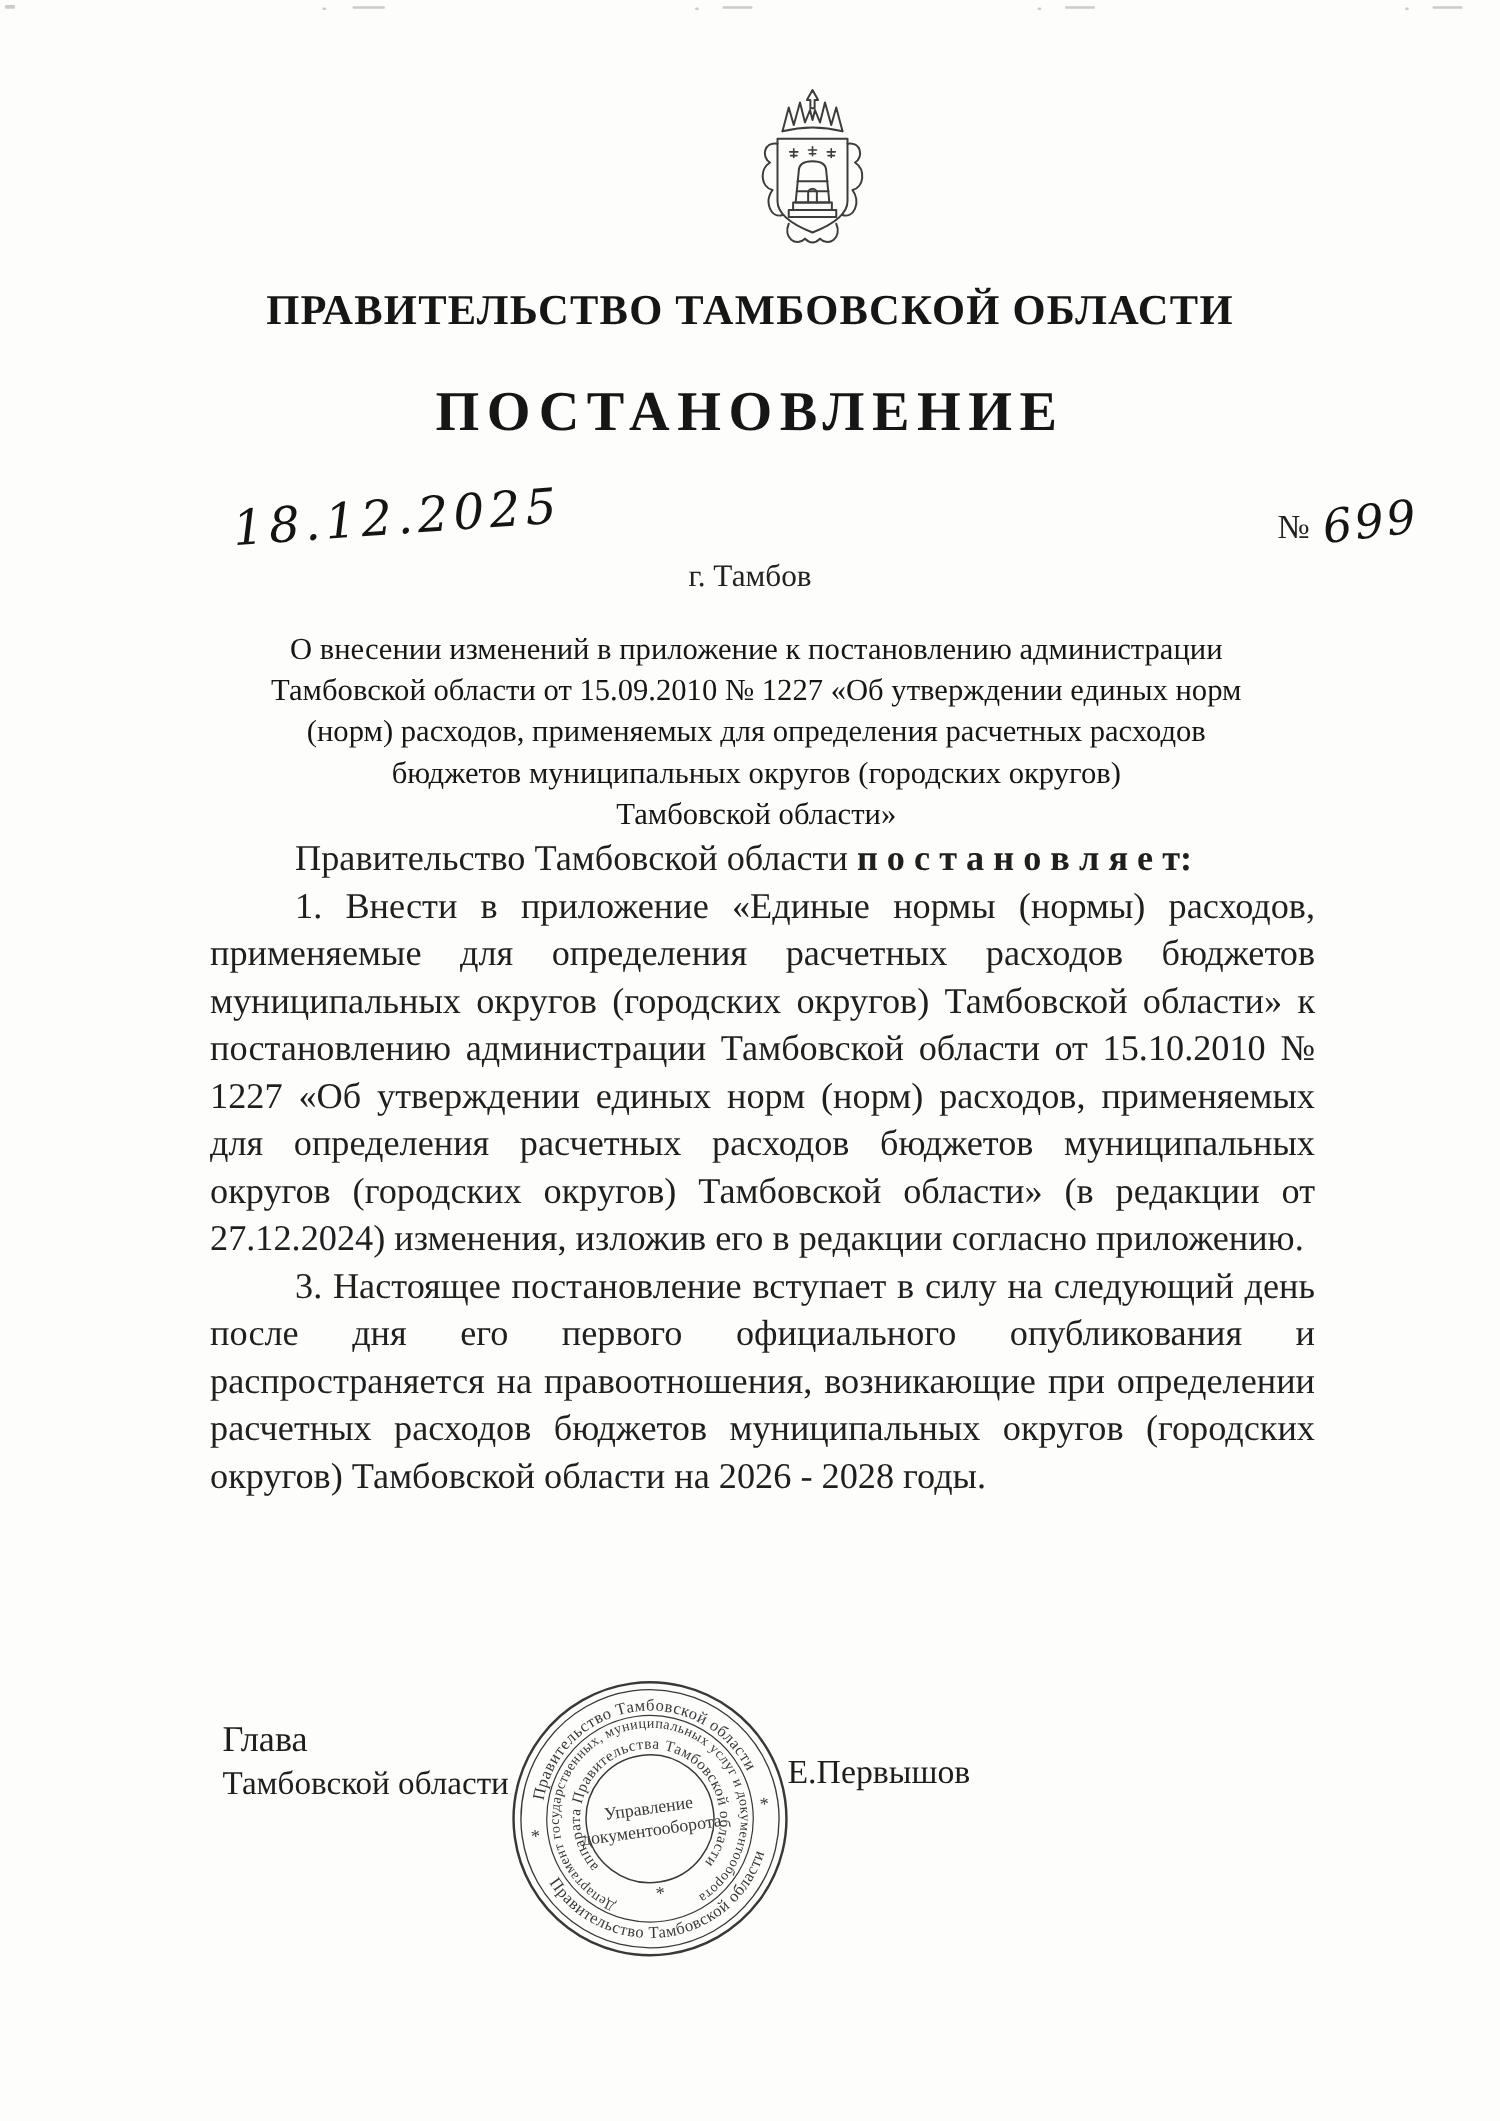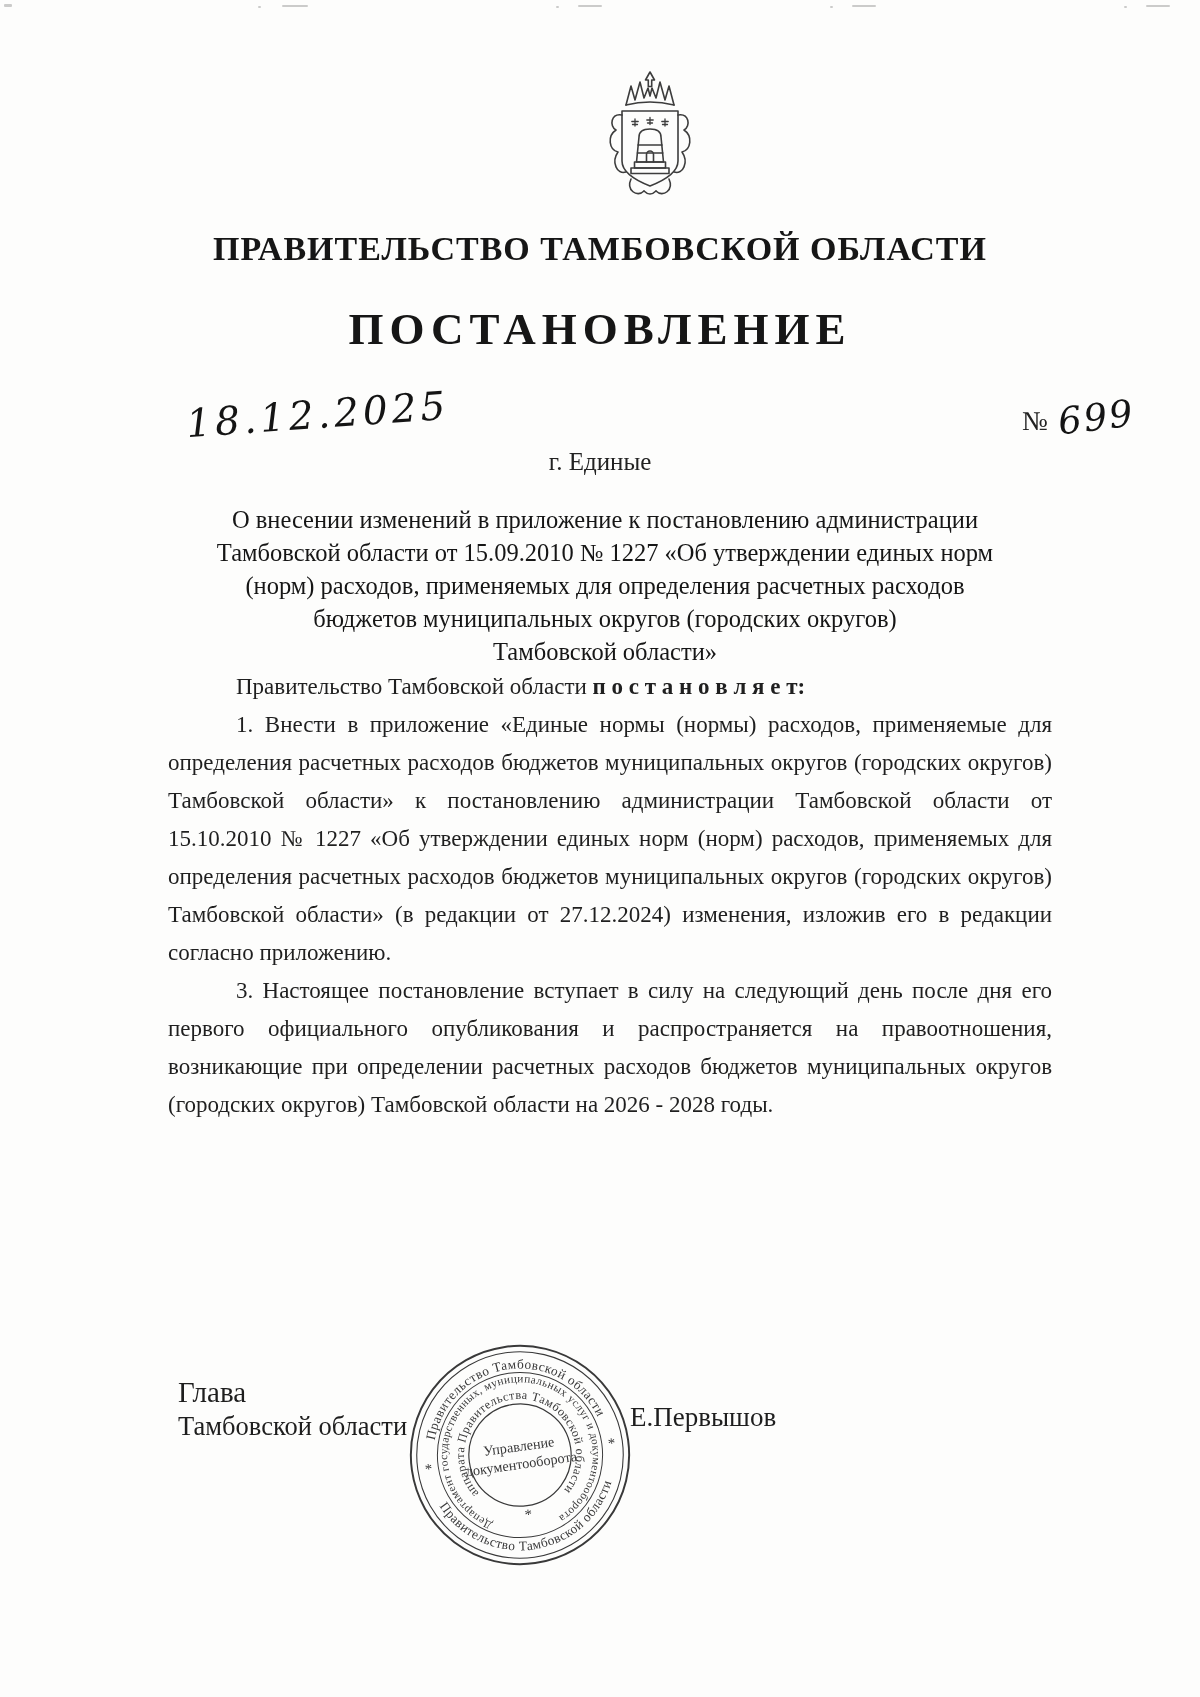--- a/index.html
+++ b/index.html
@@ -45,21 +45,21 @@
   .city{
     position:absolute;left:0;right:0;top:448px;
     text-align:center;font-size:25px;color:#222;
   }
   .subject{
     position:absolute;left:160px;width:890px;top:503px;
     text-align:center;font-weight:normal;font-size:24.5px;line-height:33px;color:#161616;
   }
   .body-text{
     position:absolute;left:168px;width:884px;top:668px;
-    font-size:23px;line-height:38px;color:#1f1f1f;
+    font-size:29px;line-height:38px;color:#1f1f1f;
   }
   .body-text p{margin:0;text-indent:68px;text-align:justify;}
   .body-text .verb{font-weight:bold;}
 
   .sig-title1{position:absolute;left:178px;top:1376px;font-size:29px;}
   .sig-title2{position:absolute;left:178px;top:1411px;font-size:26.5px;}
   .sig-name{position:absolute;left:630px;top:1402px;font-size:27px;}
 
   .stamp{position:absolute;left:402px;top:1337px;width:236px;height:236px;opacity:.93;}
   .stamp text{fill:#2b2b2b;stroke:none;font-family:"Liberation Serif", serif;}
@@ -115,21 +115,21 @@
 
   <div class="authority">ПРАВИТЕЛЬСТВО ТАМБОВСКОЙ ОБЛАСТИ</div>
   <div class="doctype">ПОСТАНОВЛЕНИЕ</div>
 
   <div class="date-hand hand">18.12.2025</div>
   <div class="number-block">
     <span class="number-sign">№</span>
     <span class="number-hand hand">699</span>
   </div>
 
-  <div class="city">г. Единые</div>
+  <div class="city">г. Тамбов</div>
 
   <div class="subject">
     <div>О внесении изменений в приложение к постановлению администрации</div>
     <div>Тамбовской области от 15.09.2010 № 1227 «Об утверждении единых норм</div>
     <div>(норм) расходов, применяемых для определения расчетных расходов</div>
     <div>бюджетов муниципальных округов (городских округов)</div>
     <div>Тамбовской области»</div>
   </div>
 
   <div class="body-text">

